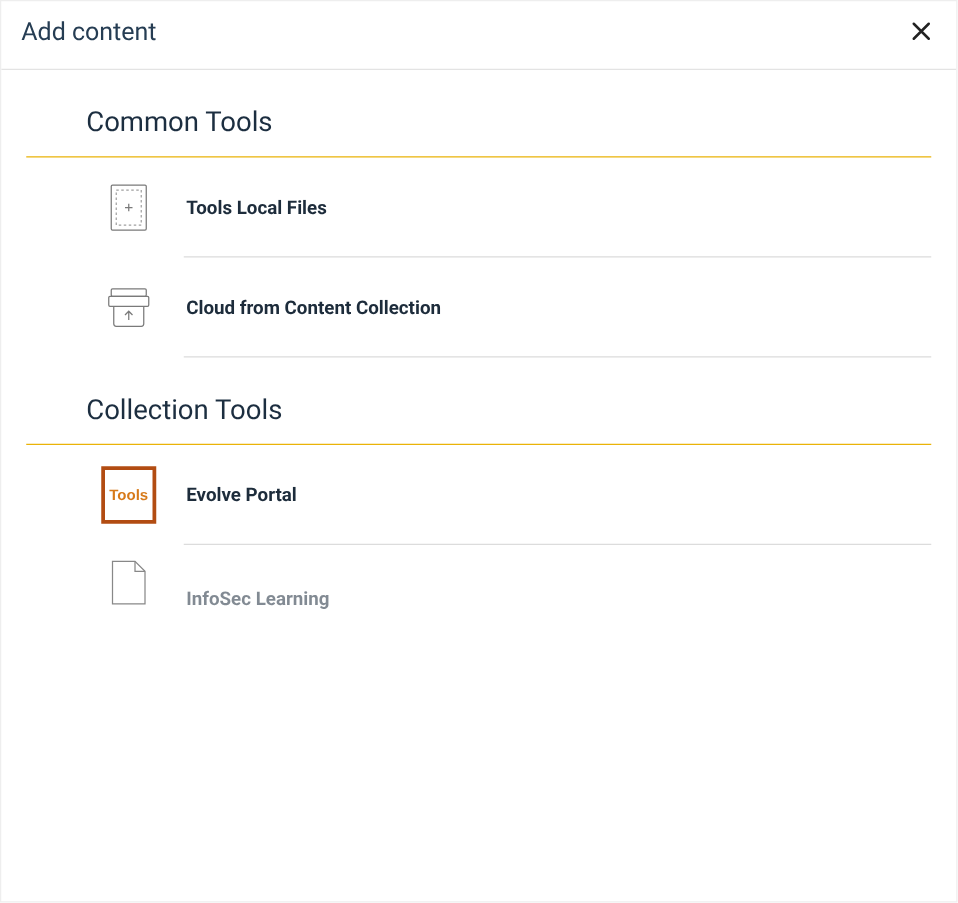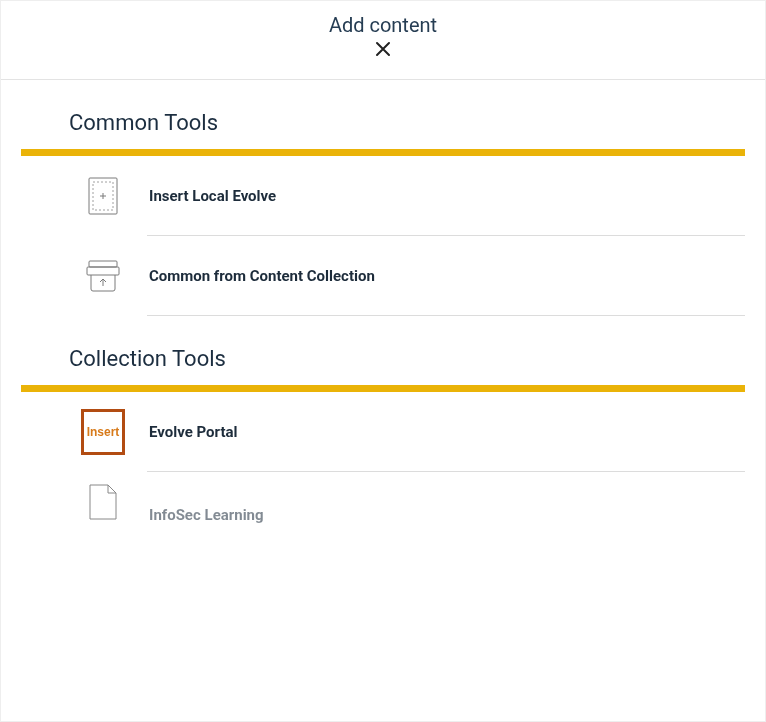--- a/index.html
+++ b/index.html
@@ -12,21 +12,20 @@
     color: #1b2a3a;
     overflow: hidden;
     border: 1px solid #eee;
   }
   .header {
     display: flex;
     align-items: center;
     justify-content: space-between;
     padding: 12px 16px 18px 16px;
     border-bottom: 1px solid #e3e3e3;
-    flex-direction: column;
   }
   .header-title {
     font-size: 20px;
     font-weight: 400;
     color: #263d53;
   }
   .close-btn {
     width: 24px;
     height: 24px;
     display: flex;
@@ -40,21 +39,21 @@
     padding: 30px 20px 0 20px;
   }
   .section {
     margin-bottom: 30px;
   }
   .section-heading {
     font-size: 22px;
     font-weight: 400;
     color: #1c2e40;
     padding: 0 0 14px 48px;
-    border-bottom: 7px solid #eab308;
+    border-bottom: 1px solid #eab308;
     margin: 0;
   }
   .tool-list {
     list-style: none;
     margin: 0;
     padding: 0;
   }
   .tool-item {
     display: flex;
     align-items: center;
@@ -126,49 +125,49 @@
 
       <li class="tool-item">
         <div class="icon-wrap">
           <svg width="30" height="38" viewBox="0 0 30 38">
             <rect x="1" y="1" width="28" height="36" rx="1" fill="none" stroke="#7a7a7a" stroke-width="1"></rect>
             <rect x="5" y="5" width="20" height="28" fill="none" stroke="#a0a0a0" stroke-width="1" stroke-dasharray="2 2"></rect>
             <line x1="12" y1="19" x2="18" y2="19" stroke="#7a7a7a" stroke-width="1"></line>
             <line x1="15" y1="16" x2="15" y2="22" stroke="#7a7a7a" stroke-width="1"></line>
           </svg>
         </div>
-        <span class="tool-label">Insert Local Evolve</span>
+        <span class="tool-label">Tools Local Files</span>
         <div class="tool-row-border"></div>
       </li>
 
       <li class="tool-item">
         <div class="icon-wrap">
           <svg width="36" height="34" viewBox="0 0 36 34">
             <rect x="4" y="2" width="28" height="6" rx="1" fill="none" stroke="#7a7a7a" stroke-width="1"></rect>
             <rect x="2" y="8" width="32" height="8" rx="1" fill="none" stroke="#7a7a7a" stroke-width="1"></rect>
             <path d="M6 16 L6 30 Q6 32 8 32 L28 32 Q30 32 30 30 L30 16" fill="none" stroke="#7a7a7a" stroke-width="1"></path>
             <path d="M18 20 L18 27 M15 23 L18 20 L21 23" fill="none" stroke="#7a7a7a" stroke-width="1"></path>
           </svg>
         </div>
-        <span class="tool-label">Common from Content Collection</span>
+        <span class="tool-label">Cloud from Content Collection</span>
         <div class="tool-row-border"></div>
       </li>
 
 
     </ul>
   </div>
 
   <div class="section">
     <h2 class="section-heading">Collection Tools</h2>
     <ul class="tool-list">
 
 
       <li class="tool-item">
         <div class="icon-wrap">
-          <div class="evolve-badge">Insert</div>
+          <div class="evolve-badge">Tools</div>
         </div>
         <span class="tool-label">Evolve Portal</span>
         <div class="tool-row-border"></div>
       </li>
 
 
       <li class="tool-item" style="min-height:50px;">
         <div class="icon-wrap" style="align-self:flex-start; margin-top:8px;">
           <svg width="30" height="38" viewBox="0 0 30 38">
             <path d="M2 2 L20 2 L28 10 L28 36 L2 36 Z" fill="none" stroke="#888" stroke-width="1"></path>

